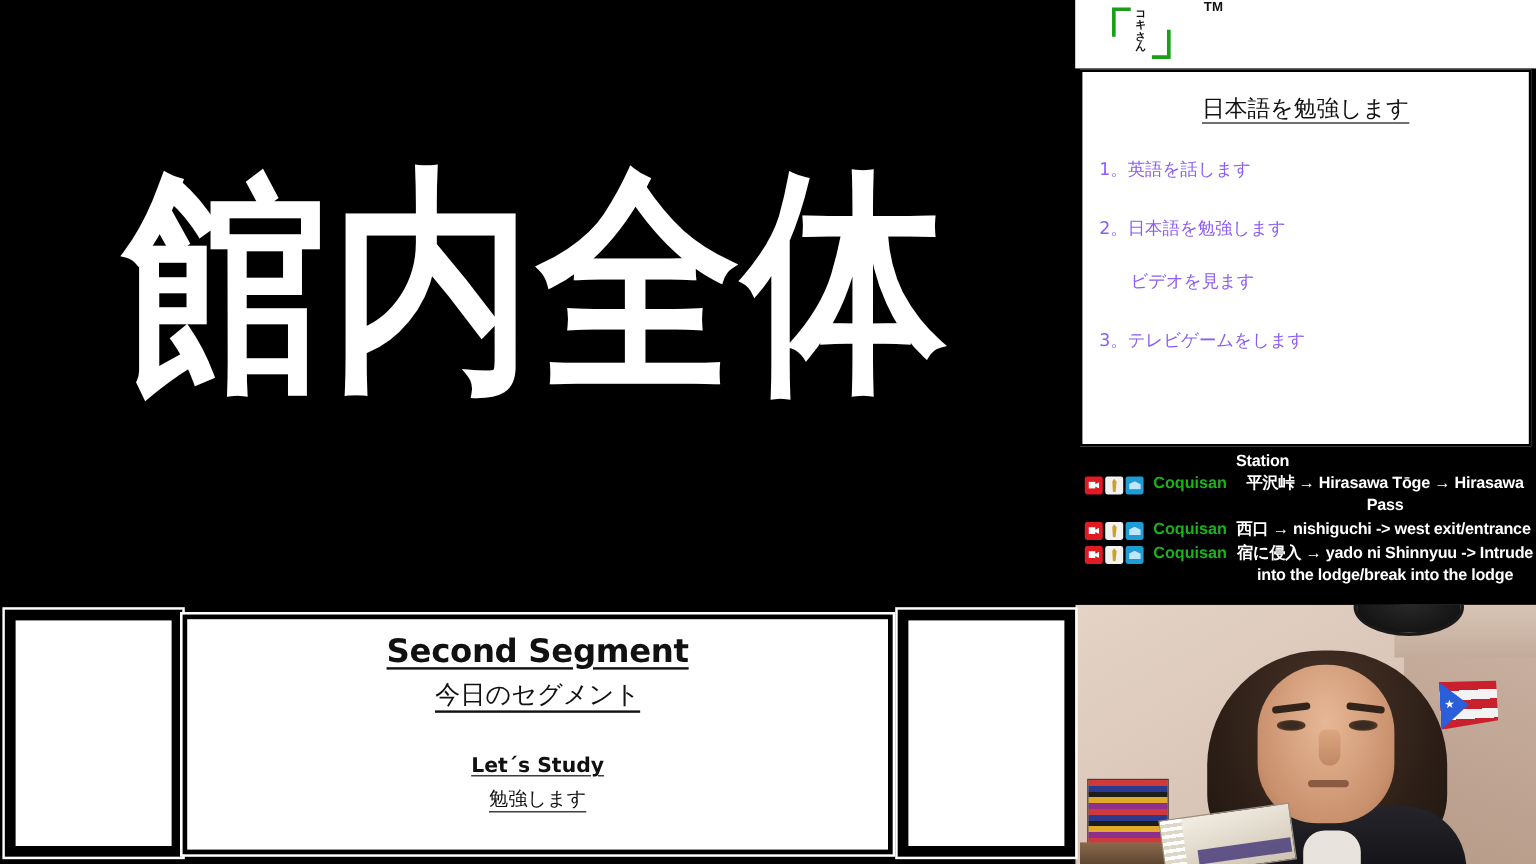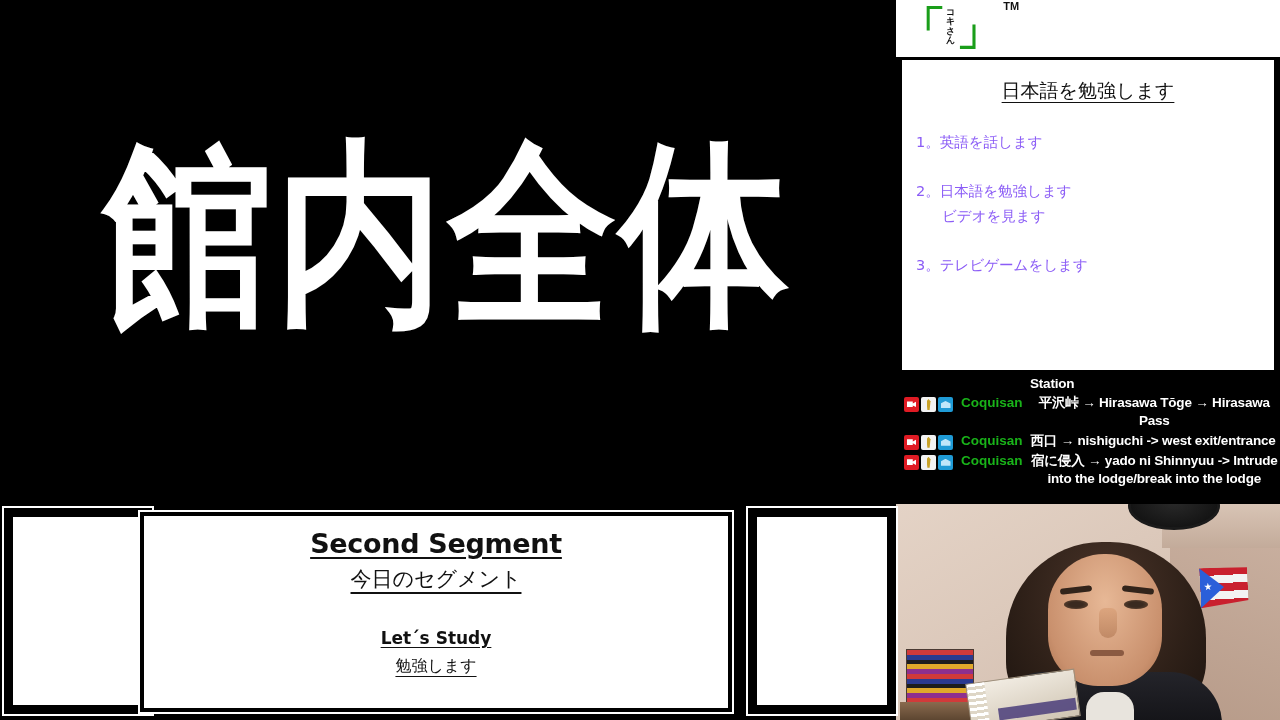--- a/index.html
+++ b/index.html
@@ -55,21 +55,21 @@
   #segment-title {
     text-align:center; font-size:19px; color:#111; font-weight:400;
     text-decoration:underline; text-underline-offset:5px;
     font-family:"DejaVu Sans",sans-serif; margin-top:6px;
   }
   .segment-item { margin-top:27px; }
   .segment-line {
     font-size:14.5px; color:#8b5cf6; font-family:"DejaVu Sans",sans-serif;
     line-height:1.55; white-space:nowrap;
   }
-  .segment-line.sub { padding-left:26px; margin-top:2px; }
+  .segment-line.sub { padding-left:26px; margin-top:21px; }
 
   
   #chat-area {
     position:absolute; left:0; top:373px; width:384px; height:127px;
     background:#000; overflow:hidden; padding-top:2px;
   }
   #chat-overflow-line {
     color:#fff; font-size:13.5px; font-weight:700; padding-left:134px;
     line-height:1.33; letter-spacing:-.2px;
   }
@@ -152,21 +152,21 @@
 
   
   #bottom-strip { position:absolute; left:0; top:504px; width:896px; height:216px; background:#000; }
   .side-box {
     position:absolute; top:4px; width:148px; height:206px;
     background:#fff; border:9px solid #000; outline:2px solid #fff;
   }
   #side-box-left { left:4px; }
   #side-box-right { left:748px; }
   #banner {
-    position:absolute; left:140px; top:8px; width:592px; height:200px;
+    position:absolute; left:152px; top:8px; width:592px; height:200px;
     background:#fff; border:4px solid #000; outline:2px solid #fff;
     display:flex; flex-direction:column; align-items:center; padding-top:12px;
   }
   #banner-title-en {
     font-size:27px; font-weight:700; color:#111; text-decoration:underline;
     text-underline-offset:4px; font-family:"DejaVu Sans",sans-serif; letter-spacing:-.3px;
   }
   #banner-title-jp {
     font-size:21px; color:#111; text-decoration:underline; text-underline-offset:6px;
     font-family:"DejaVu Sans",sans-serif; margin-top:6px;

